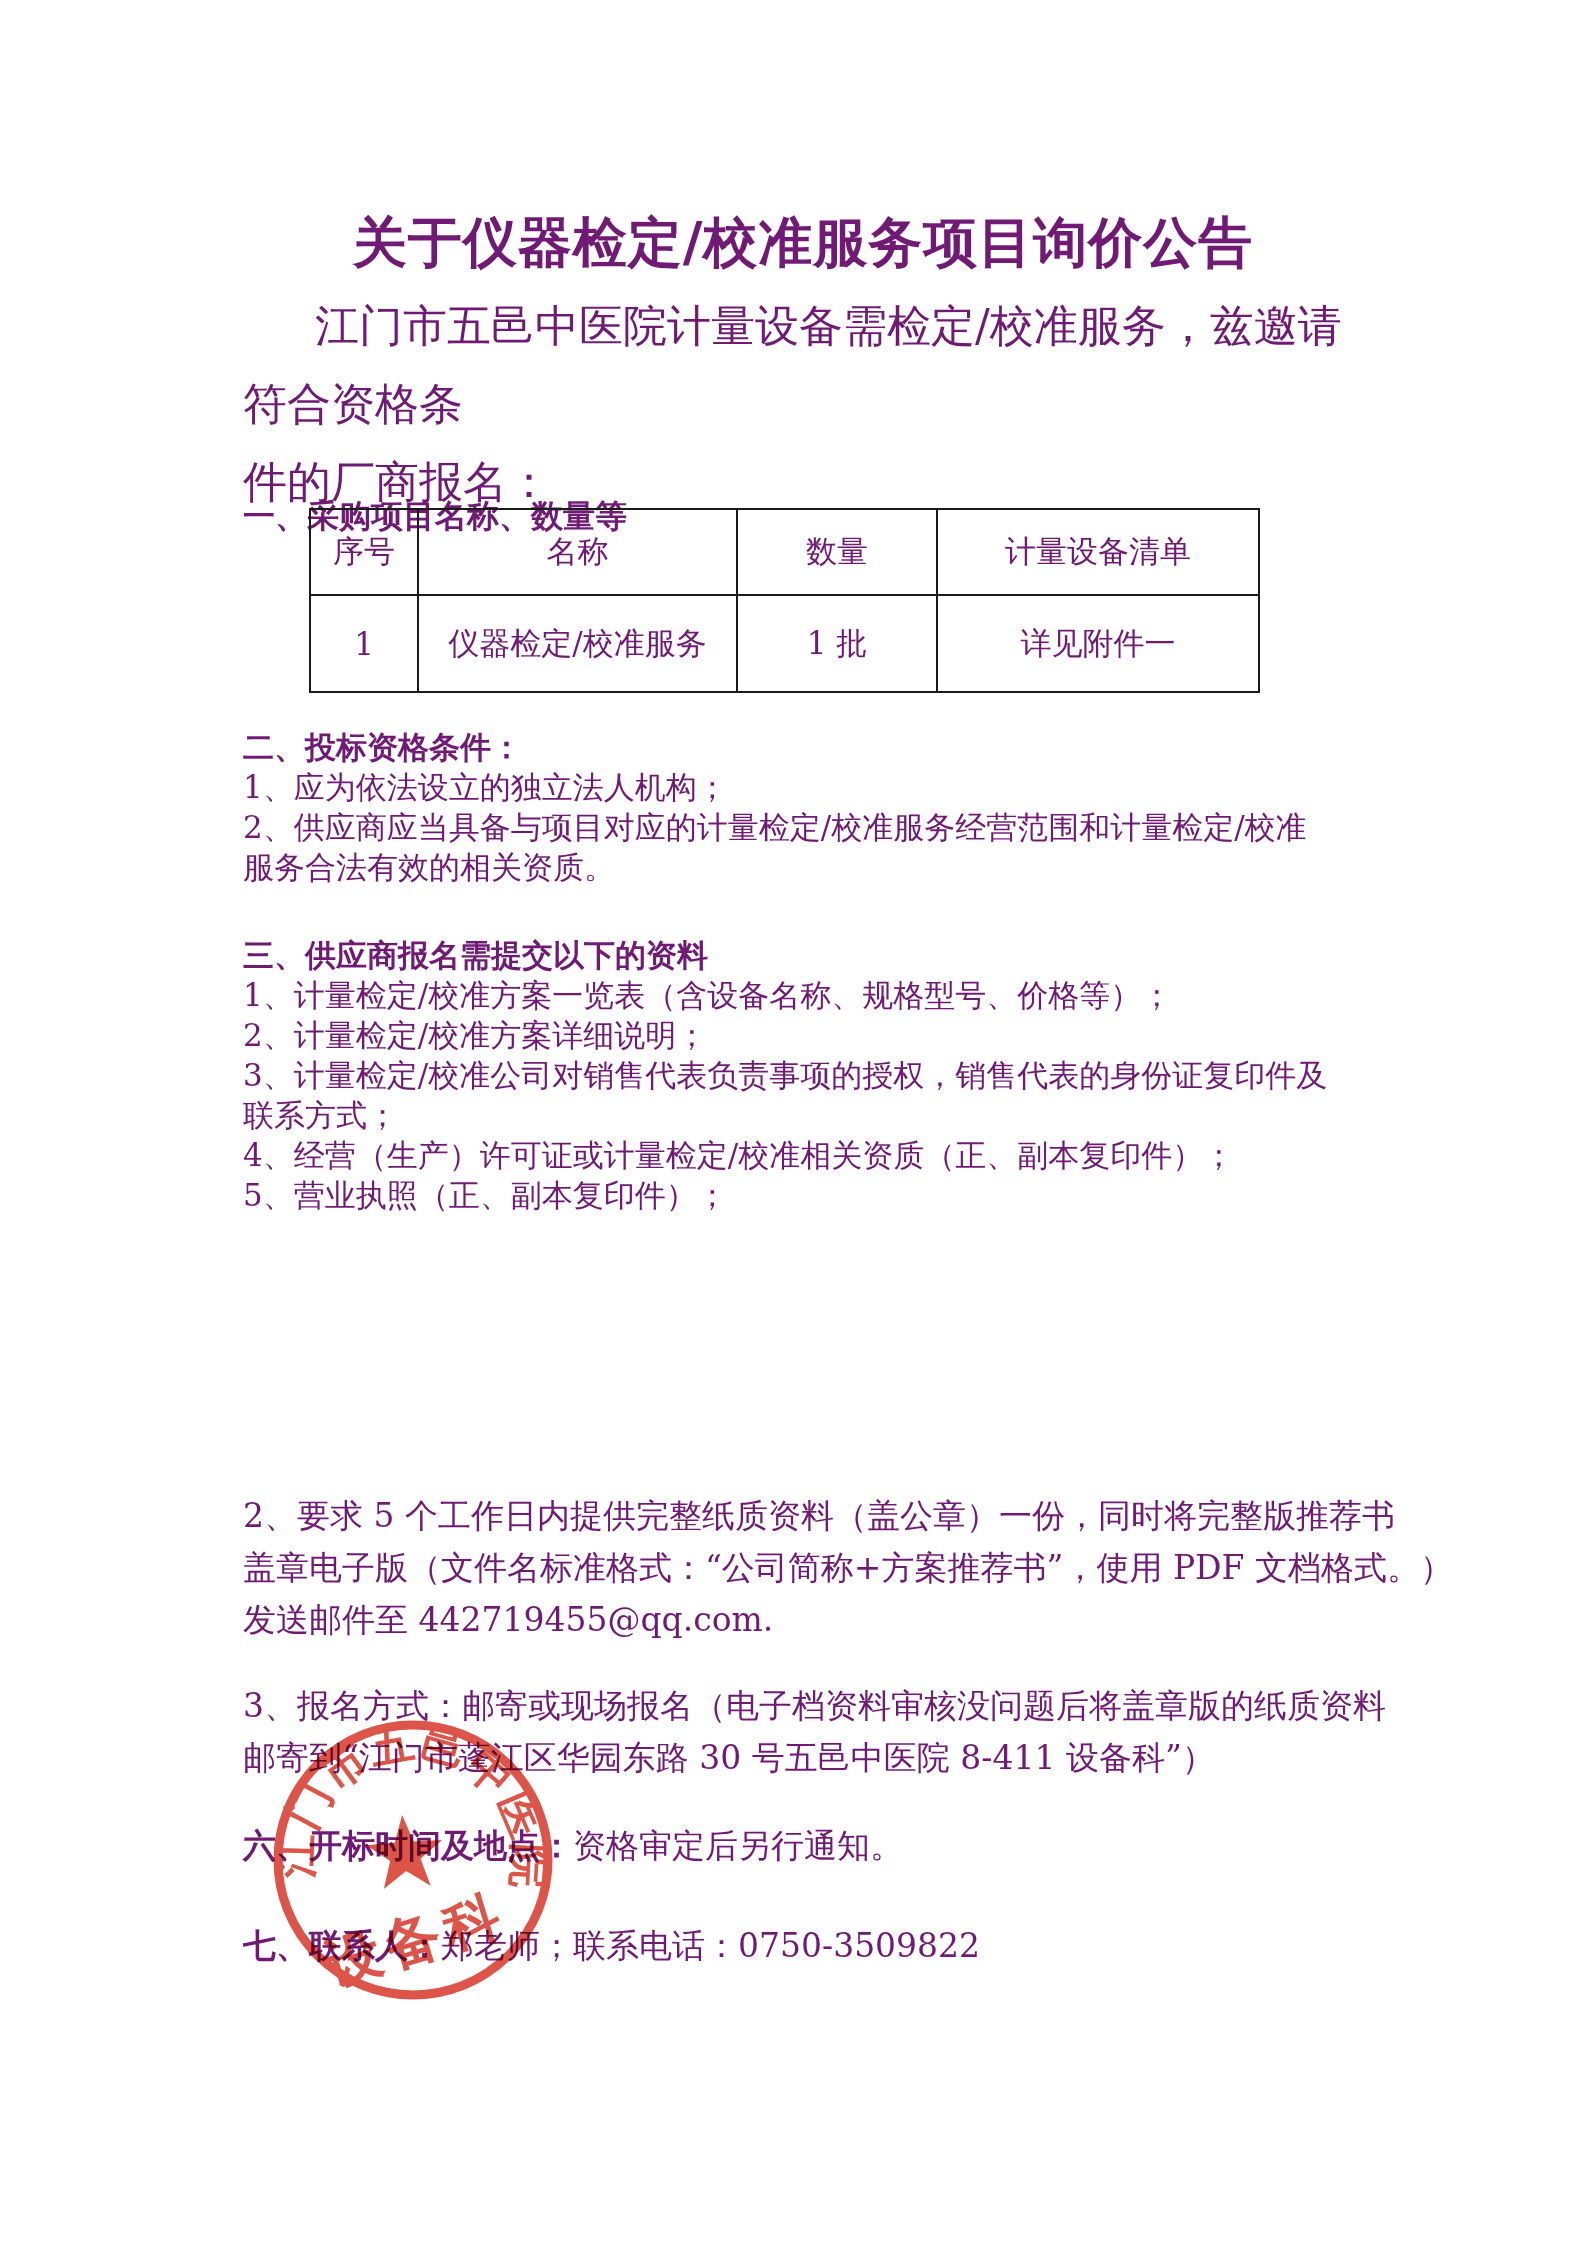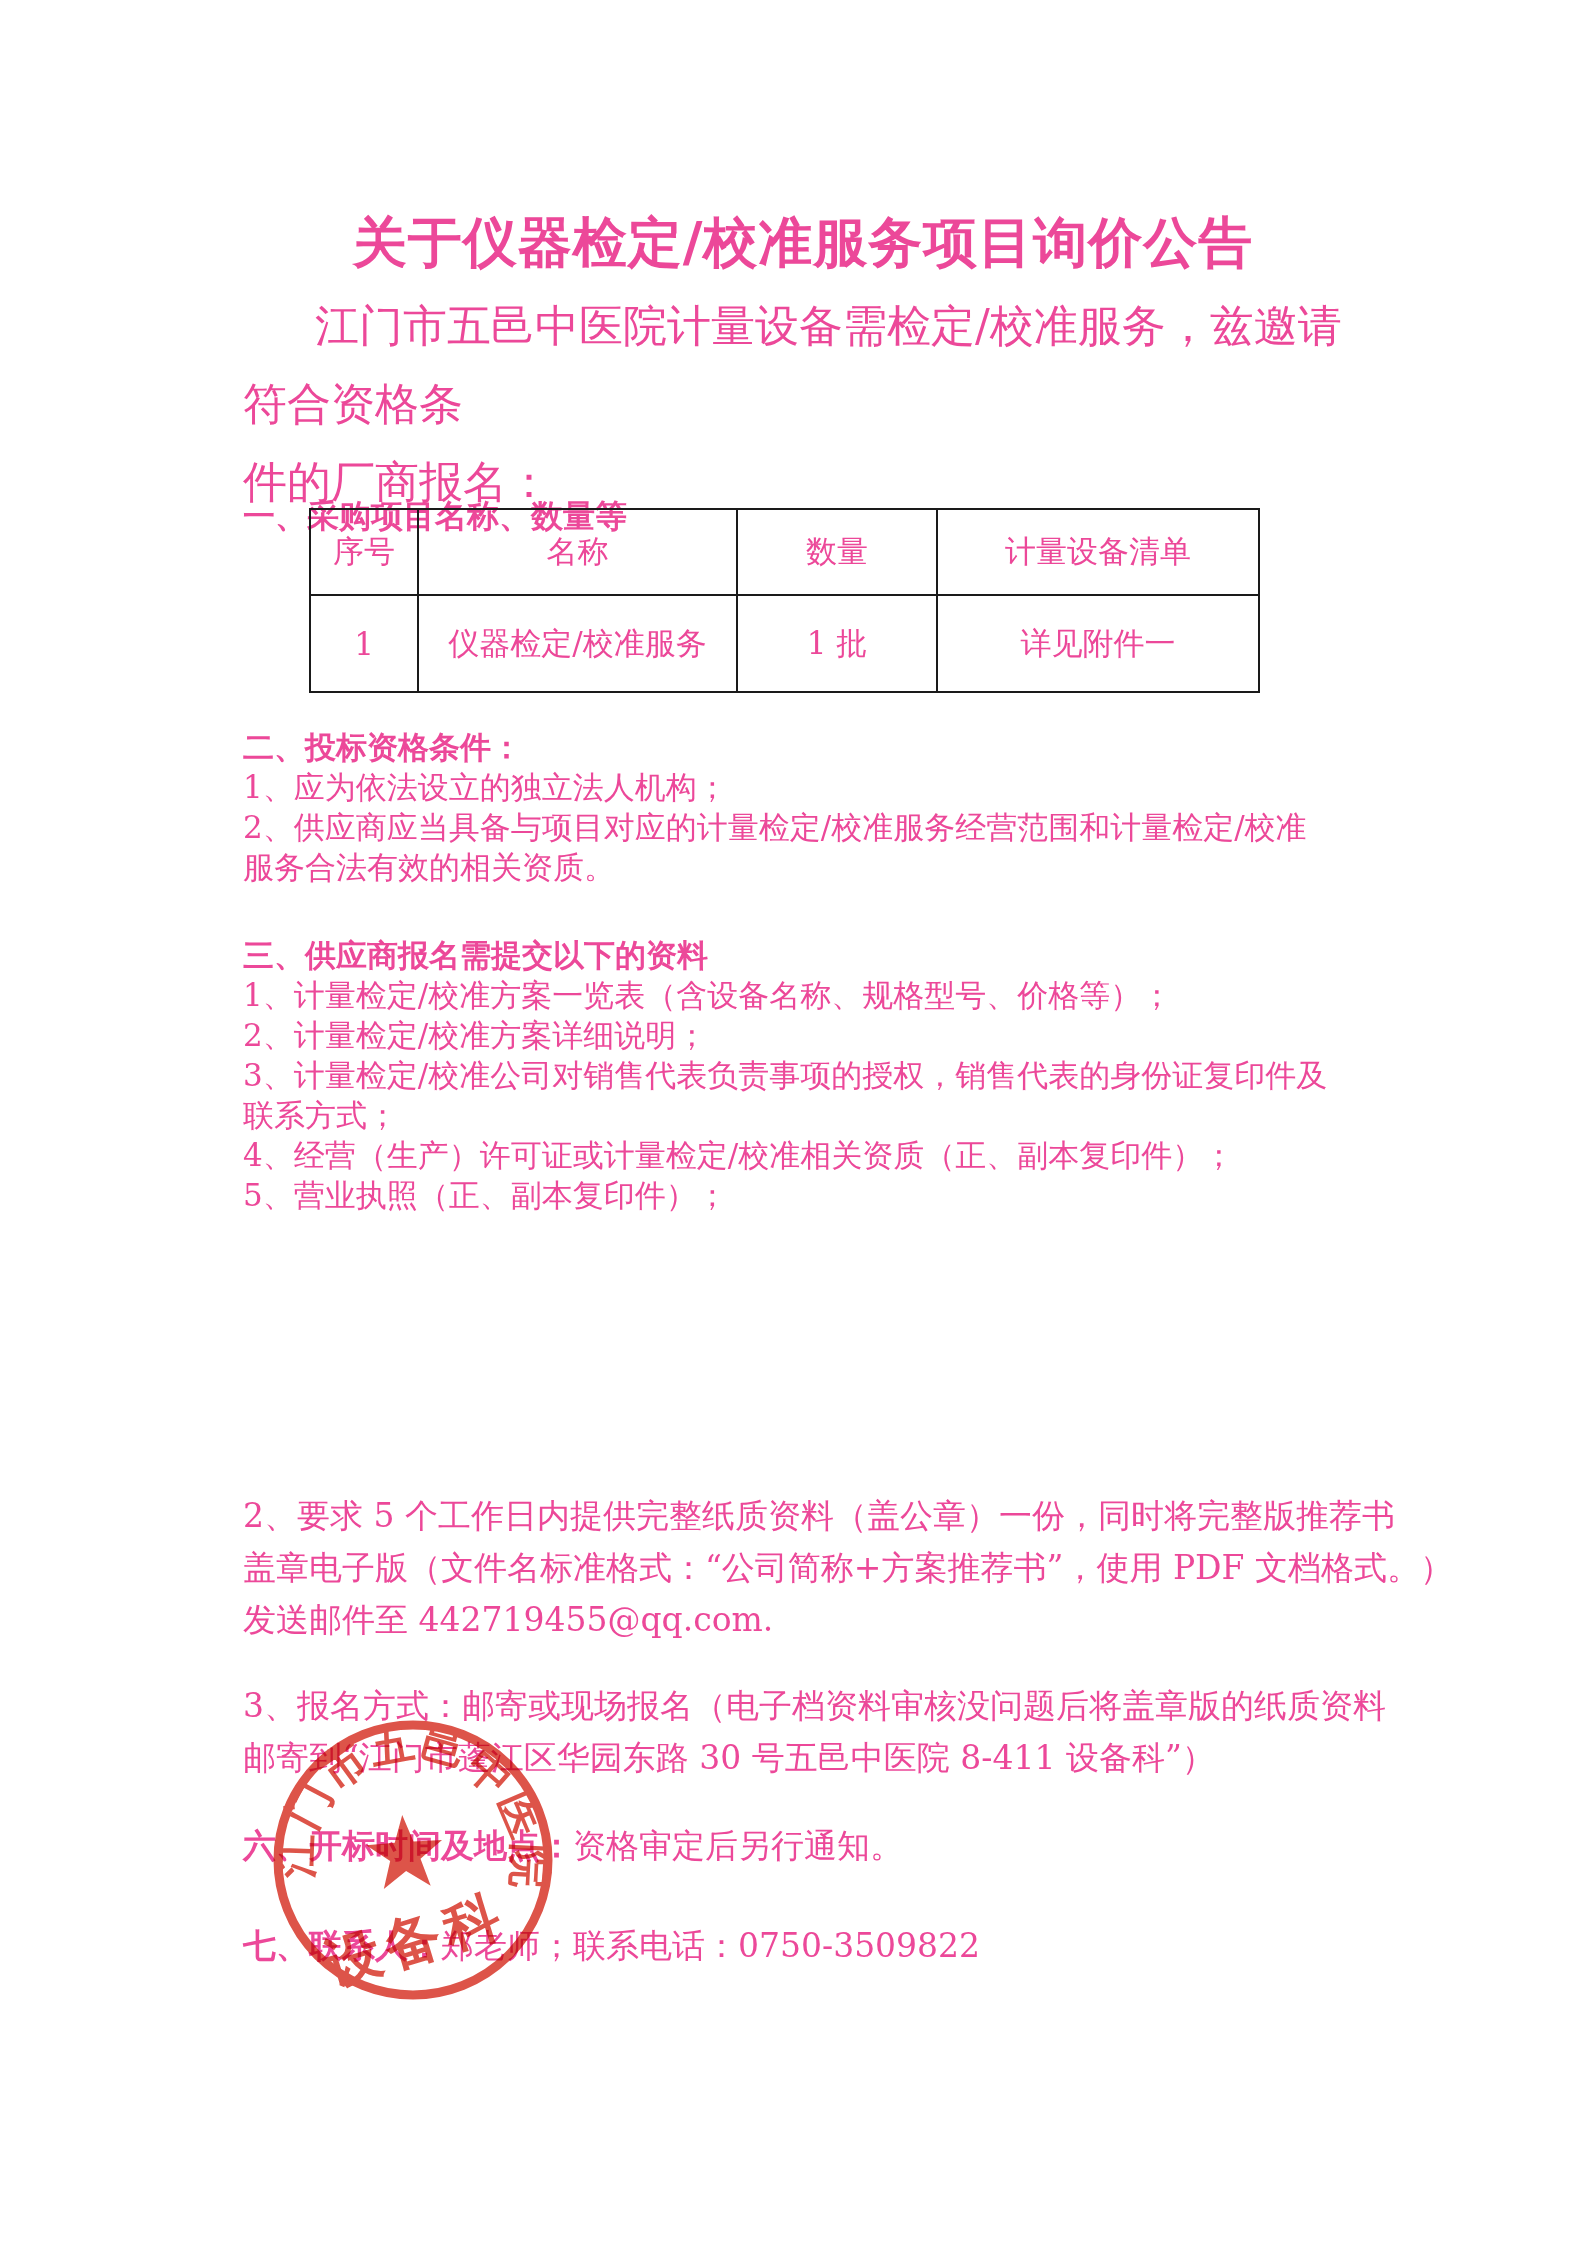--- a/index.html
+++ b/index.html
@@ -2,21 +2,21 @@
 <html><head>
 <meta charset="utf-8">
 <style>
   html,body { margin:0; padding:0; background:#888; }
   .page {
     position:relative;
     width:1587px; height:2245px;
     margin:0 auto;
     background:#ffffff;
     font-family:"DejaVu Serif","Liberation Serif",serif;
-    color:#ec4899;
+    color:#701a75;
     overflow:hidden;
   }
   .abs { position:absolute; }
   .title {
     left:243px; top:207px; width:1120px;
     text-align:center;
     font-size:54px; font-weight:bold;
     letter-spacing:1px;
     white-space:nowrap;
   }

